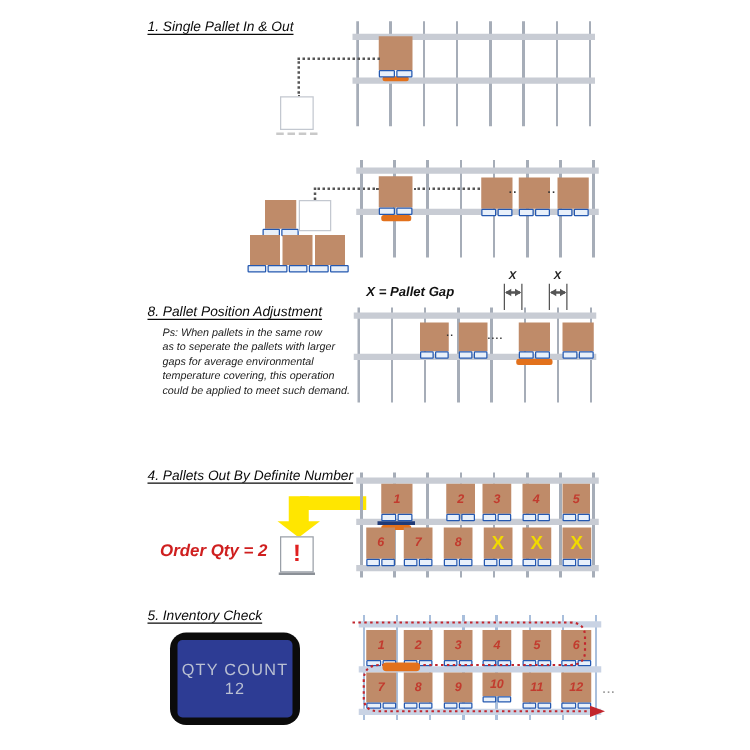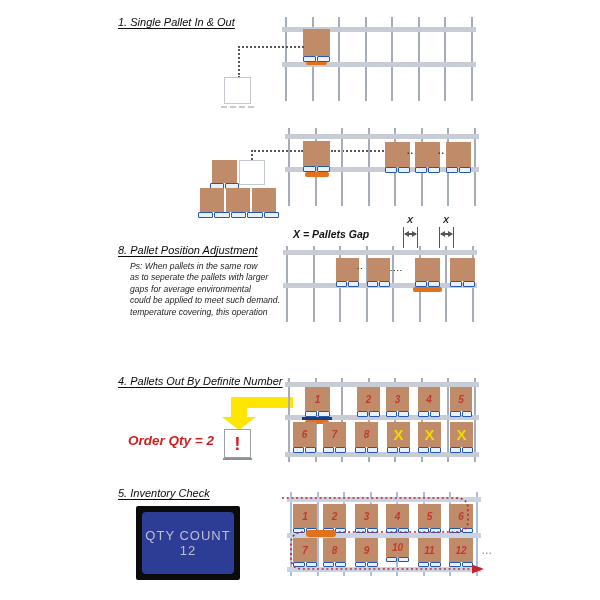--- a/index.html
+++ b/index.html
@@ -35,21 +35,21 @@
          display:flex;align-items:center;justify-content:center;}
   .alert span{font:700 19px "Liberation Sans",sans-serif;color:#e02020;}
   .alert-shadow{position:absolute;background:#8b9097;}
   .gaplabel{position:absolute;font:italic 700 10.5px "Liberation Sans",sans-serif;color:#111;white-space:nowrap;}
   .xlabel{position:absolute;width:14px;text-align:center;font:italic 700 9px "Liberation Sans",sans-serif;color:#222;}
   .tick{position:absolute;width:0;border-left:1.5px solid #555;}
   .mline{position:absolute;height:1.5px;background:#555;}
   .tri-l{position:absolute;width:0;height:0;border-top:3px solid transparent;border-bottom:3px solid transparent;border-right:5px solid #555;}
   .tri-r{position:absolute;width:0;height:0;border-top:3px solid transparent;border-bottom:3px solid transparent;border-left:5px solid #555;}
   .note{position:absolute;font:italic 400 8.6px/11.4px "Liberation Sans",sans-serif;color:#222;}
-  .tablet{position:absolute;width:104px;height:74px;background:#0b0b0b;border-radius:2px;
+  .tablet{position:absolute;width:104px;height:74px;background:#0b0b0b;border-radius:13px;
           padding:6px;box-sizing:border-box;}
   .tscreen{width:100%;height:100%;background:#2d3c94;border-radius:4px;display:flex;
            flex-direction:column;align-items:center;justify-content:center;}
   .tline{font:400 13px "Liberation Sans",sans-serif;color:#bac0d2;letter-spacing:1px;}
   .route{position:absolute;}
   .gdots{position:absolute;font:700 9px "Liberation Sans",sans-serif;color:#999;letter-spacing:1px;}
 </style>
 </head>
 <body>
 
@@ -125,41 +125,41 @@
       <div class="pbox"></div>
       <div class="pbar">
           <i></i>
           <i></i>
         </div>
     </div>
   </div>
   <div class="dots" style="left:407px;top:146px">..</div>
   <div class="dots" style="left:438px;top:146px">..</div>
 
-  <div class="gaplabel" style="left:293px;top:228px">X = Pallets Gap</div>
+  <div class="gaplabel" style="left:293px;top:228px">X = Pallet Gap</div>
   <div class="xlabel" style="left:403px;top:215px">X</div>
   <div class="xlabel" style="left:439px;top:215px">X</div>
   <div class="tick" style="left:403px;top:227px;height:21px"></div>
   <div class="tick" style="left:417px;top:227px;height:21px"></div>
   <div class="mline" style="left:405px;top:233px;width:11px"></div>
   <div class="tri-l" style="left:404px;top:231px"></div>
   <div class="tri-r" style="left:412px;top:231px"></div>
   <div class="tick" style="left:439px;top:227px;height:21px"></div>
   <div class="tick" style="left:453px;top:227px;height:21px"></div>
   <div class="mline" style="left:441px;top:233px;width:11px"></div>
   <div class="tri-l" style="left:440px;top:231px"></div>
   <div class="tri-r" style="left:448px;top:231px"></div>
 
   <div class="title" style="left:118px;top:244px">8. Pallet Position Adjustment</div>
   <div class="note" style="left:130px;top:261px">
     <div>Ps: When pallets in the same row</div>
     <div>as to seperate the pallets with larger</div>
     <div>gaps for average environmental</div>
+    <div>temperature covering, this operation</div>
     <div>could be applied to meet such demand.</div>
-    <div>temperature covering, this operation</div>
   </div>
 
   <div class="rack" style="left:286px;top:246px;width:188px;height:76px">
     <div class="beam" style="top:4px"></div>
     <div class="beam" style="top:37px"></div>
     <div class="shuttle" style="left:127px;top:41px;width:29px;height:5px"></div>
     <div class="pallet" style="left:50px;top:12px;width:23px;height:29px">
       <div class="pbox"></div>
       <div class="pbar">
           <i></i>

